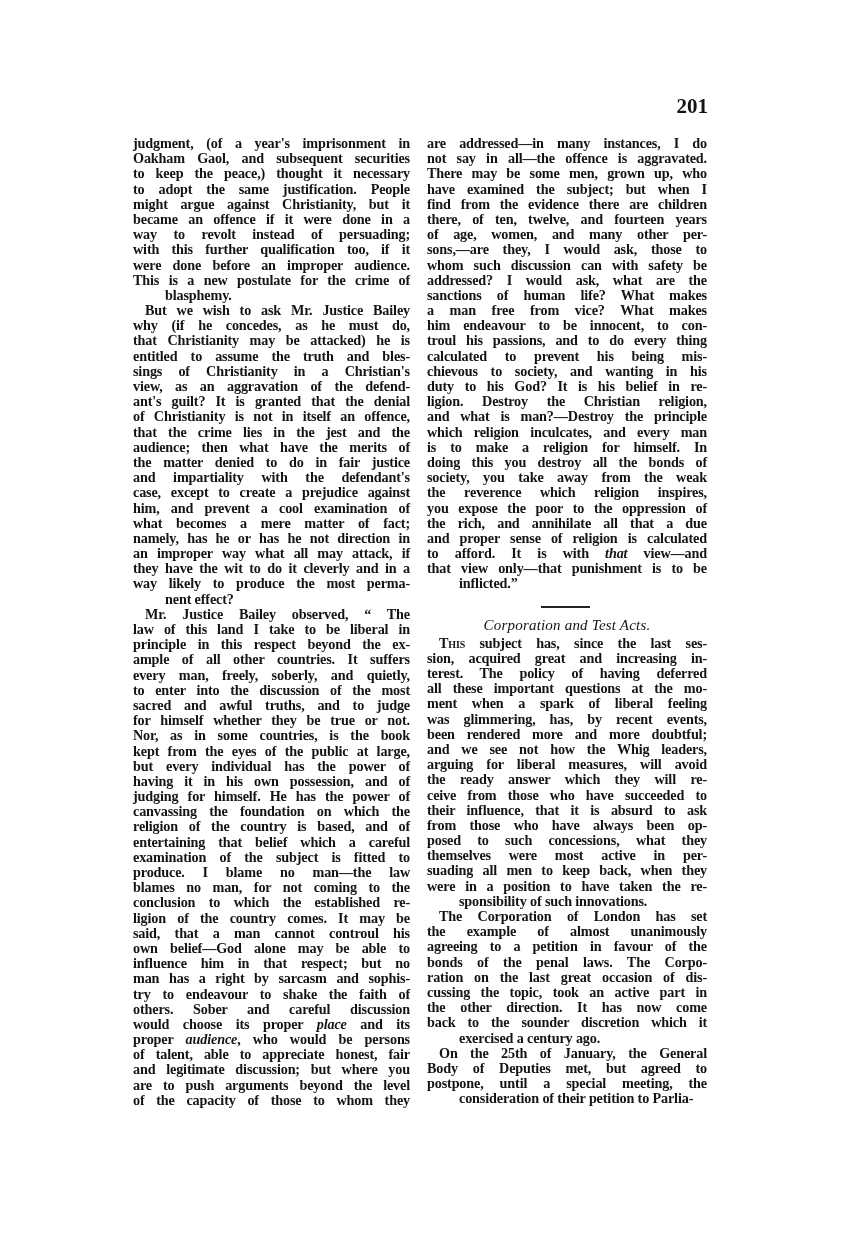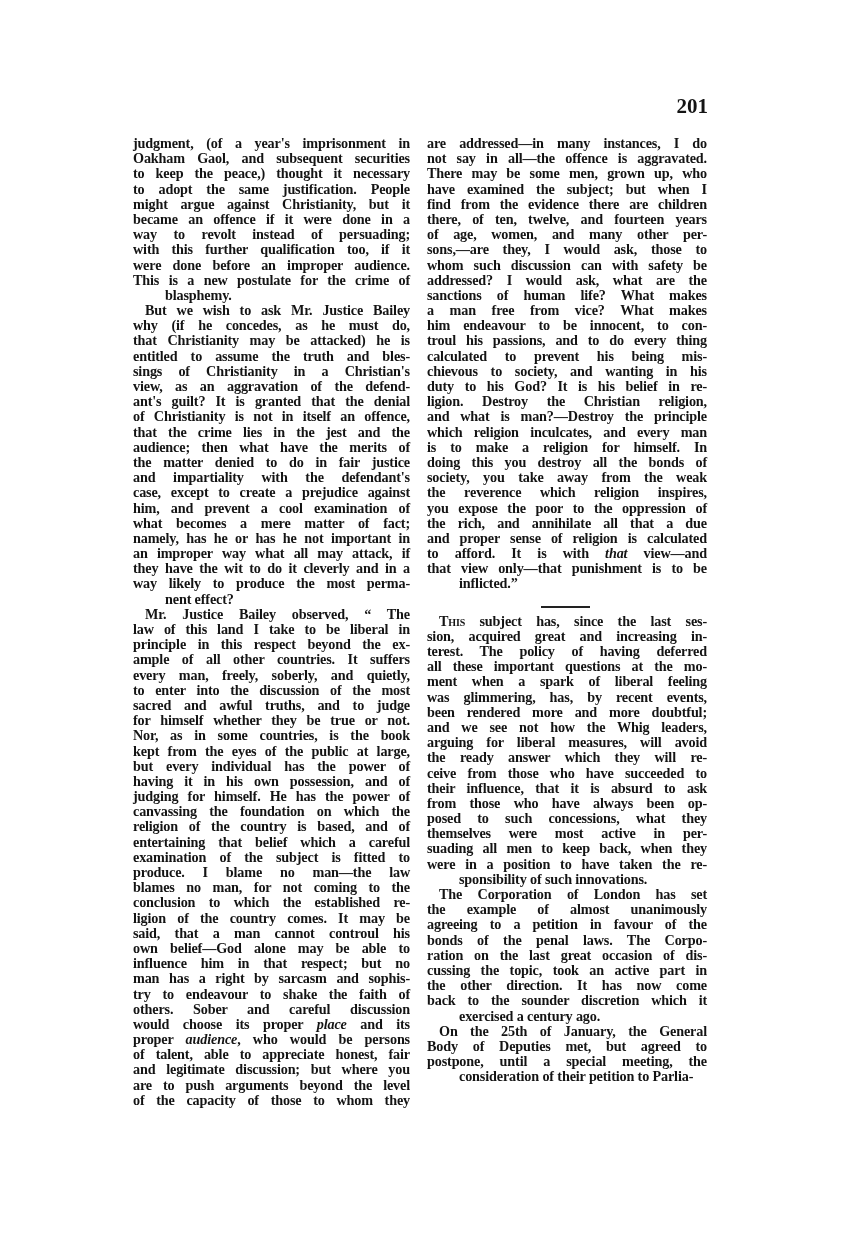--- a/index.html
+++ b/index.html
@@ -116,21 +116,21 @@
     <span class="line">view, as an aggravation of the defend-</span>
     <span class="line">ant's guilt? It is granted that the denial</span>
     <span class="line">of Christianity is not in itself an offence,</span>
     <span class="line">that the crime lies in the jest and the</span>
     <span class="line">audience; then what have the merits of</span>
     <span class="line">the matter denied to do in fair justice</span>
     <span class="line">and impartiality with the defendant's</span>
     <span class="line">case, except to create a prejudice against</span>
     <span class="line">him, and prevent a cool examination of</span>
     <span class="line">what becomes a mere matter of fact;</span>
-    <span class="line">namely, has he or has he not important in</span>
+    <span class="line">namely, has he or has he not direction in</span>
     <span class="line">an improper way what all may attack, if</span>
     <span class="line">they have the wit to do it cleverly and in a</span>
     <span class="line">way likely to produce the most perma-</span>
     <span class="line last">nent effect?</span>
     <span class="line indent">Mr. Justice Bailey observed, “ The</span>
     <span class="line">law of this land I take to be liberal in</span>
     <span class="line">principle in this respect beyond the ex-</span>
     <span class="line">ample of all other countries. It suffers</span>
     <span class="line">every man, freely, soberly, and quietly,</span>
     <span class="line">to enter into the discussion of the most</span>
@@ -192,20 +192,21 @@
       <span class="line">you expose the poor to the oppression of</span>
       <span class="line">the rich, and annihilate all that a due</span>
       <span class="line">and proper sense of religion is calculated</span>
       <span class="line">to afford. It is with <em>that</em> view—and</span>
       <span class="line">that view only—that punishment is to be</span>
       <span class="line last">inflicted.”</span>
     </div>
   <div class="rule-wrap">
     <div class="rule"></div>
   </div>
+  <span class="section-heading">Corporation and Test Acts.</span>
   <div id="section-block">
       <span class="line indent"><span class="smallcaps">This</span> subject has, since the last ses-</span>
       <span class="line">sion, acquired great and increasing in-</span>
       <span class="line">terest. The policy of having deferred</span>
       <span class="line">all these important questions at the mo-</span>
       <span class="line">ment when a spark of liberal feeling</span>
       <span class="line">was glimmering, has, by recent events,</span>
       <span class="line">been rendered more and more doubtful;</span>
       <span class="line">and we see not how the Whig leaders,</span>
       <span class="line">arguing for liberal measures, will avoid</span>

